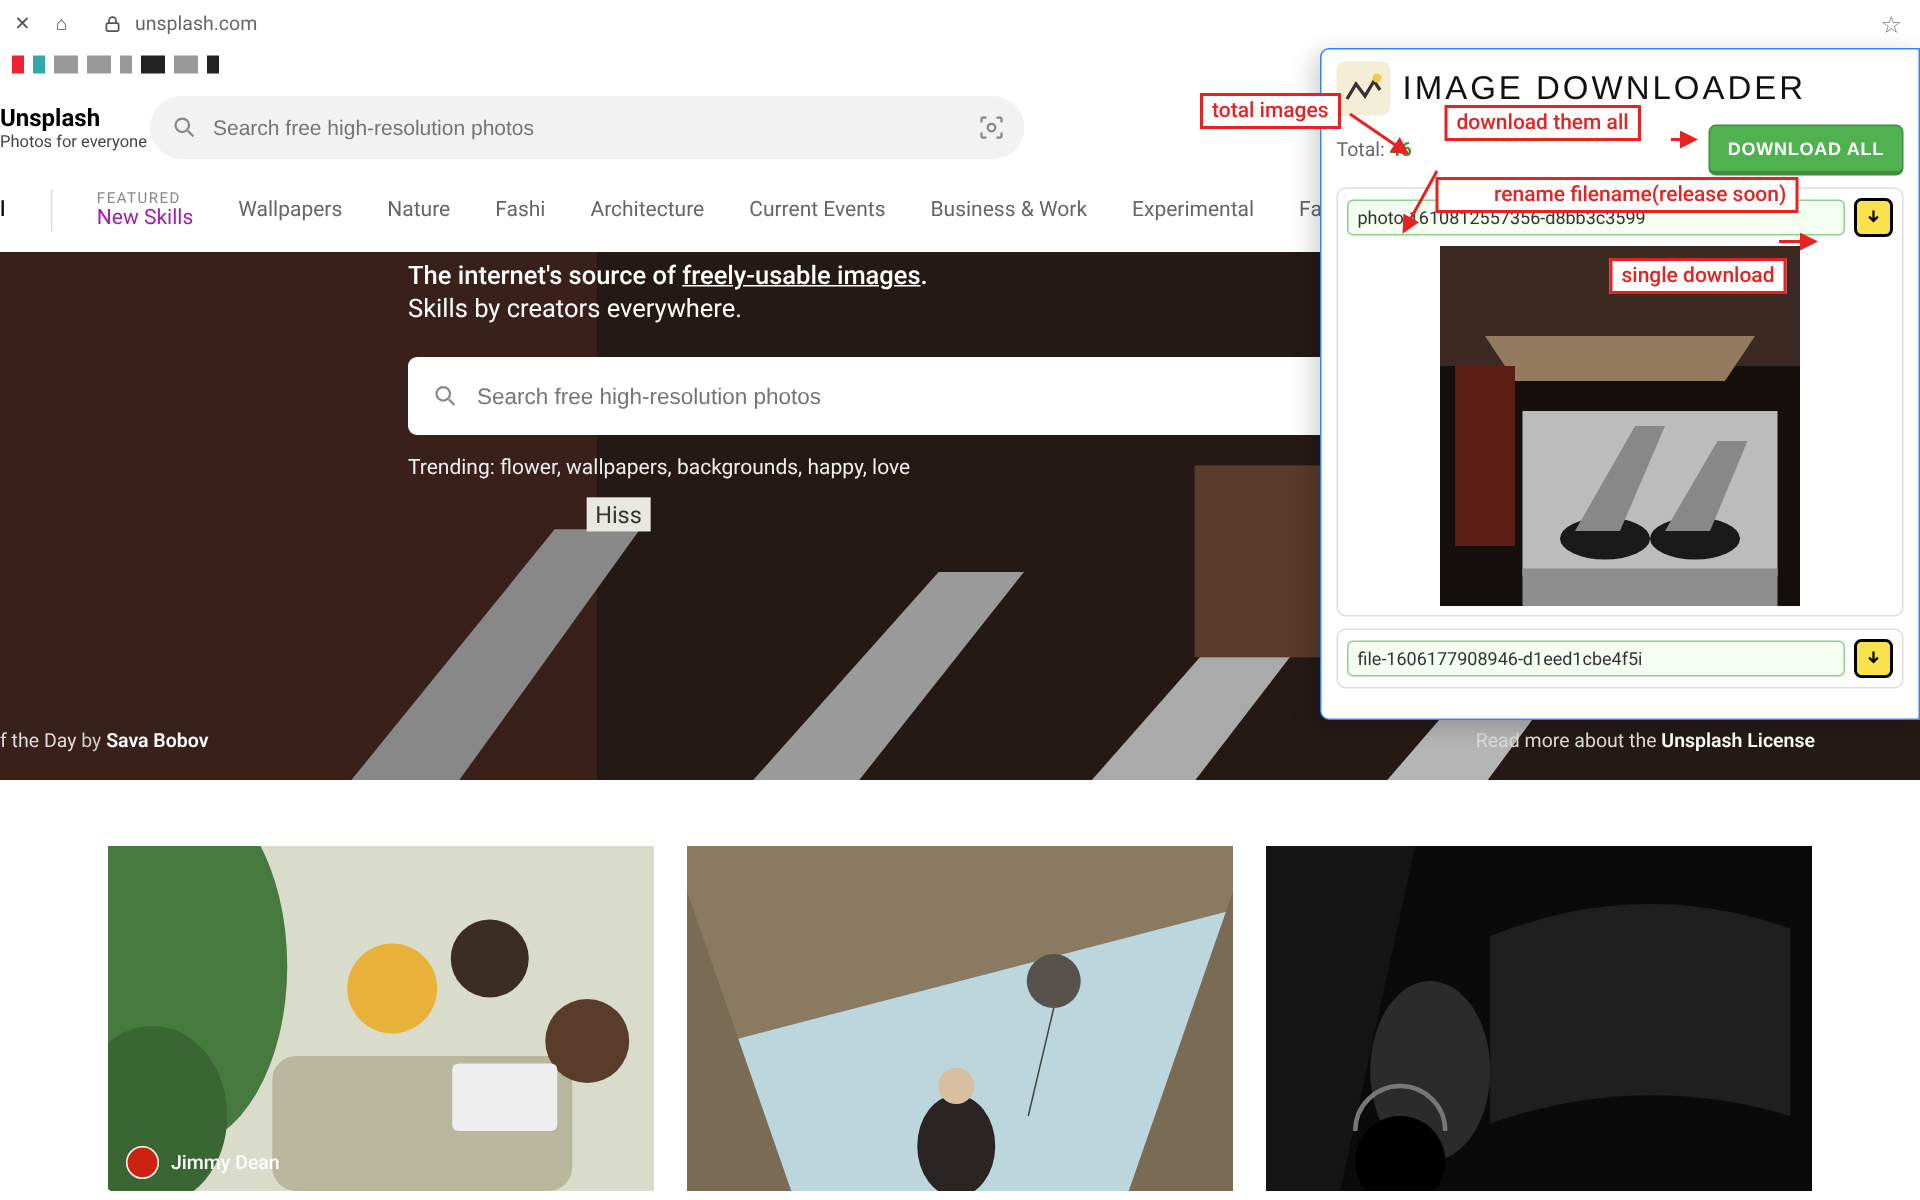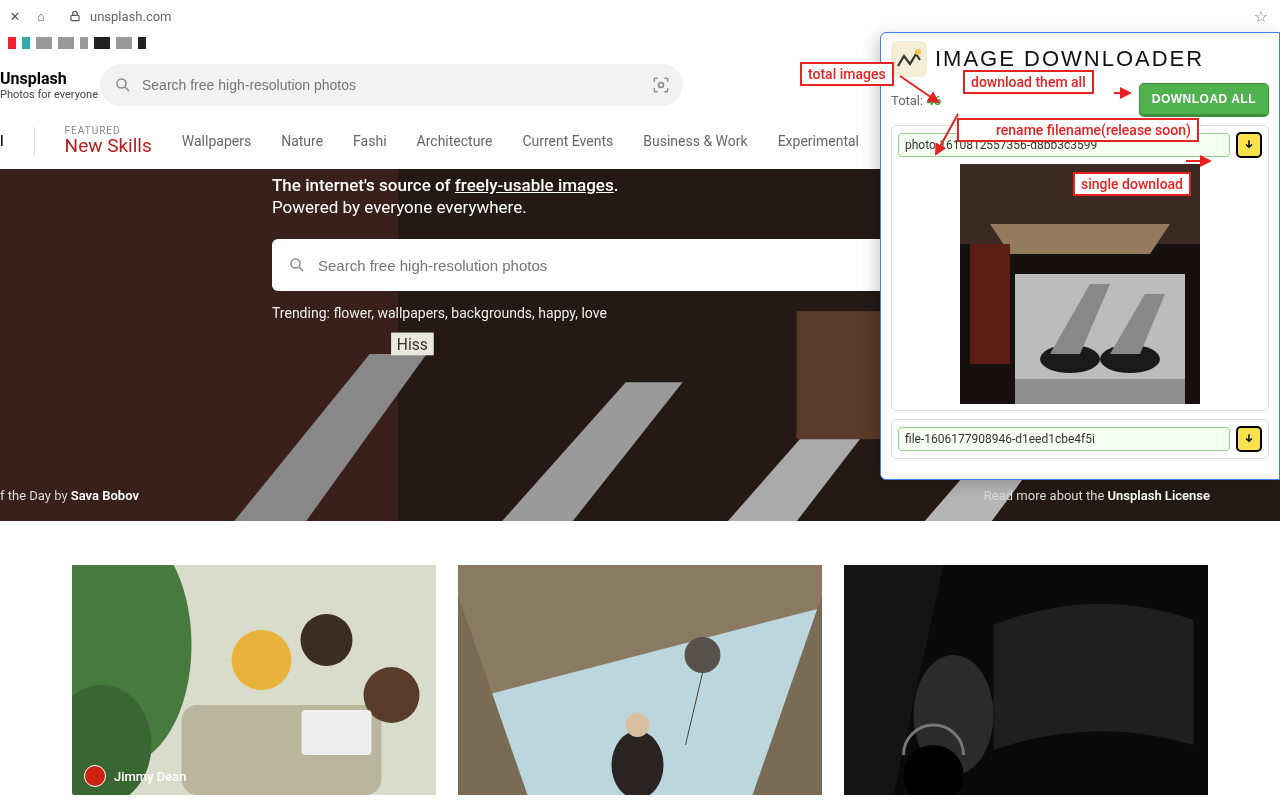--- a/index.html
+++ b/index.html
@@ -27,21 +27,21 @@
   .brand .tag { font-size:11px; color:#444; }
   .search-wrap { flex:1; max-width:700px; display:flex; align-items:center; background:#f2f2f2; border-radius:30px; height:42px; padding:0 14px; color:#777; gap:10px; position:relative; }
   .search-wrap input { flex:1; border:none; background:transparent; font-size:14px; color:#555; outline:none; }
   .scan-icon { position:absolute; right:10px; width:24px; height:24px; display:flex; align-items:center; justify-content:center; color:#777;}
 
   
   .nav { display:flex; align-items:center; gap:30px; padding:10px 14px 14px 0; font-size:14px; color:#555; }
   .nav .divider { width:1px; height:28px; background:#ddd; }
   .nav .featured { font-size:10px; letter-spacing:1px; color:#888; display:block; }
   .nav .featured-wrap { line-height:1; }
-  .nav .featured-main { font-size:19px; color:#b91c1c; }
+  .nav .featured-main { font-size:14px; color:#a21caf; }
   .nav-item { color:#666; }
 
   
   .hero { position:relative; height:352px; background:#2b1e1a; color:#fff; overflow:hidden; }
   .hero-bg { position:absolute; inset:0; }
   .hero-content { position:absolute; left:272px; top:0; width:620px; }
   .hero h2 { font-size:17px; font-weight:500; margin-top:6px;}
   .hero h2 a { text-decoration:underline; color:#fff;margin-top:14px; }
   .hero .sub { font-size:17px; margin-top:2px; color:#fff;}
   .hero-search { margin-top:22px; background:#fff; border-radius:6px; height:52px; display:flex; align-items:center; padding:0 16px; gap:12px; color:#888;}
@@ -168,21 +168,21 @@
     <ellipse cx="470" cy="340" rx="55" ry="24" fill="#111"></ellipse>
     <ellipse cx="610" cy="340" rx="50" ry="22" fill="#111"></ellipse>
     <rect x="275" y="115" width="30" height="16" fill="#e8e8e0"></rect>
     <text x="279" y="127" font-size="11" fill="#333">Hiss</text>
     <rect x="560" y="100" width="260" height="90" fill="#5a3a2a"></rect>
   </svg>
   <div class="hero-content">
     <h2>
       <span>The internet's source of </span><a href="#">freely-usable images</a><span>.</span>
     </h2>
-    <div class="sub">Powered by everyone everywhere.</div>
+    <div class="sub">Skills by creators everywhere.</div>
     <div class="hero-search">
       <span>
         <svg class="search-svg" viewBox="0 0 24 24" fill="none" stroke="#888" stroke-width="2">
             <circle cx="10" cy="10" r="6"></circle>
             <path d="M20 20l-5-5"></path>
           </svg>
       </span>
       <input placeholder="Search free high-resolution photos" style="">
     </div>
     <div class="trending">

